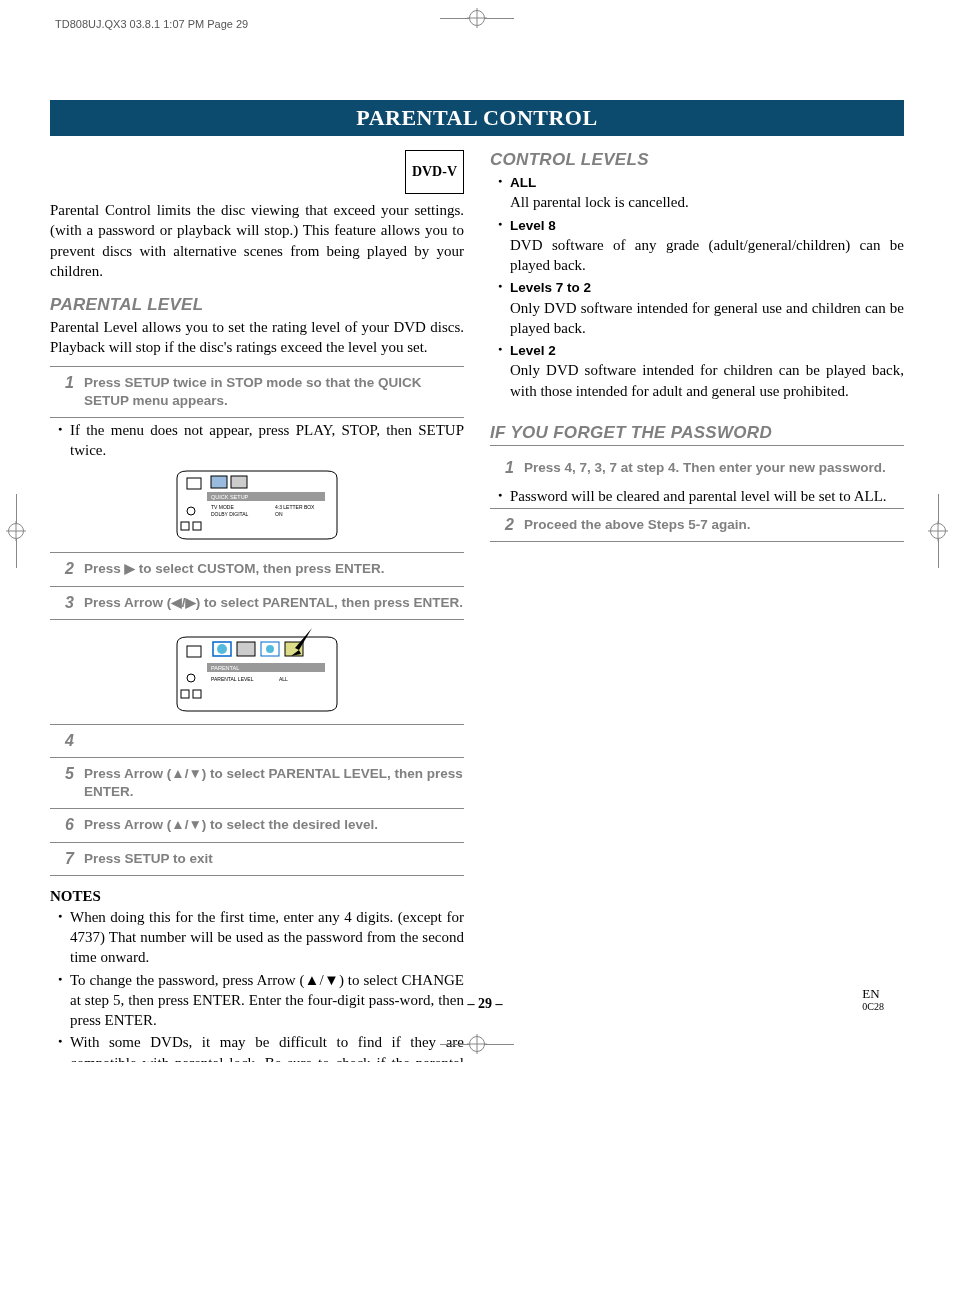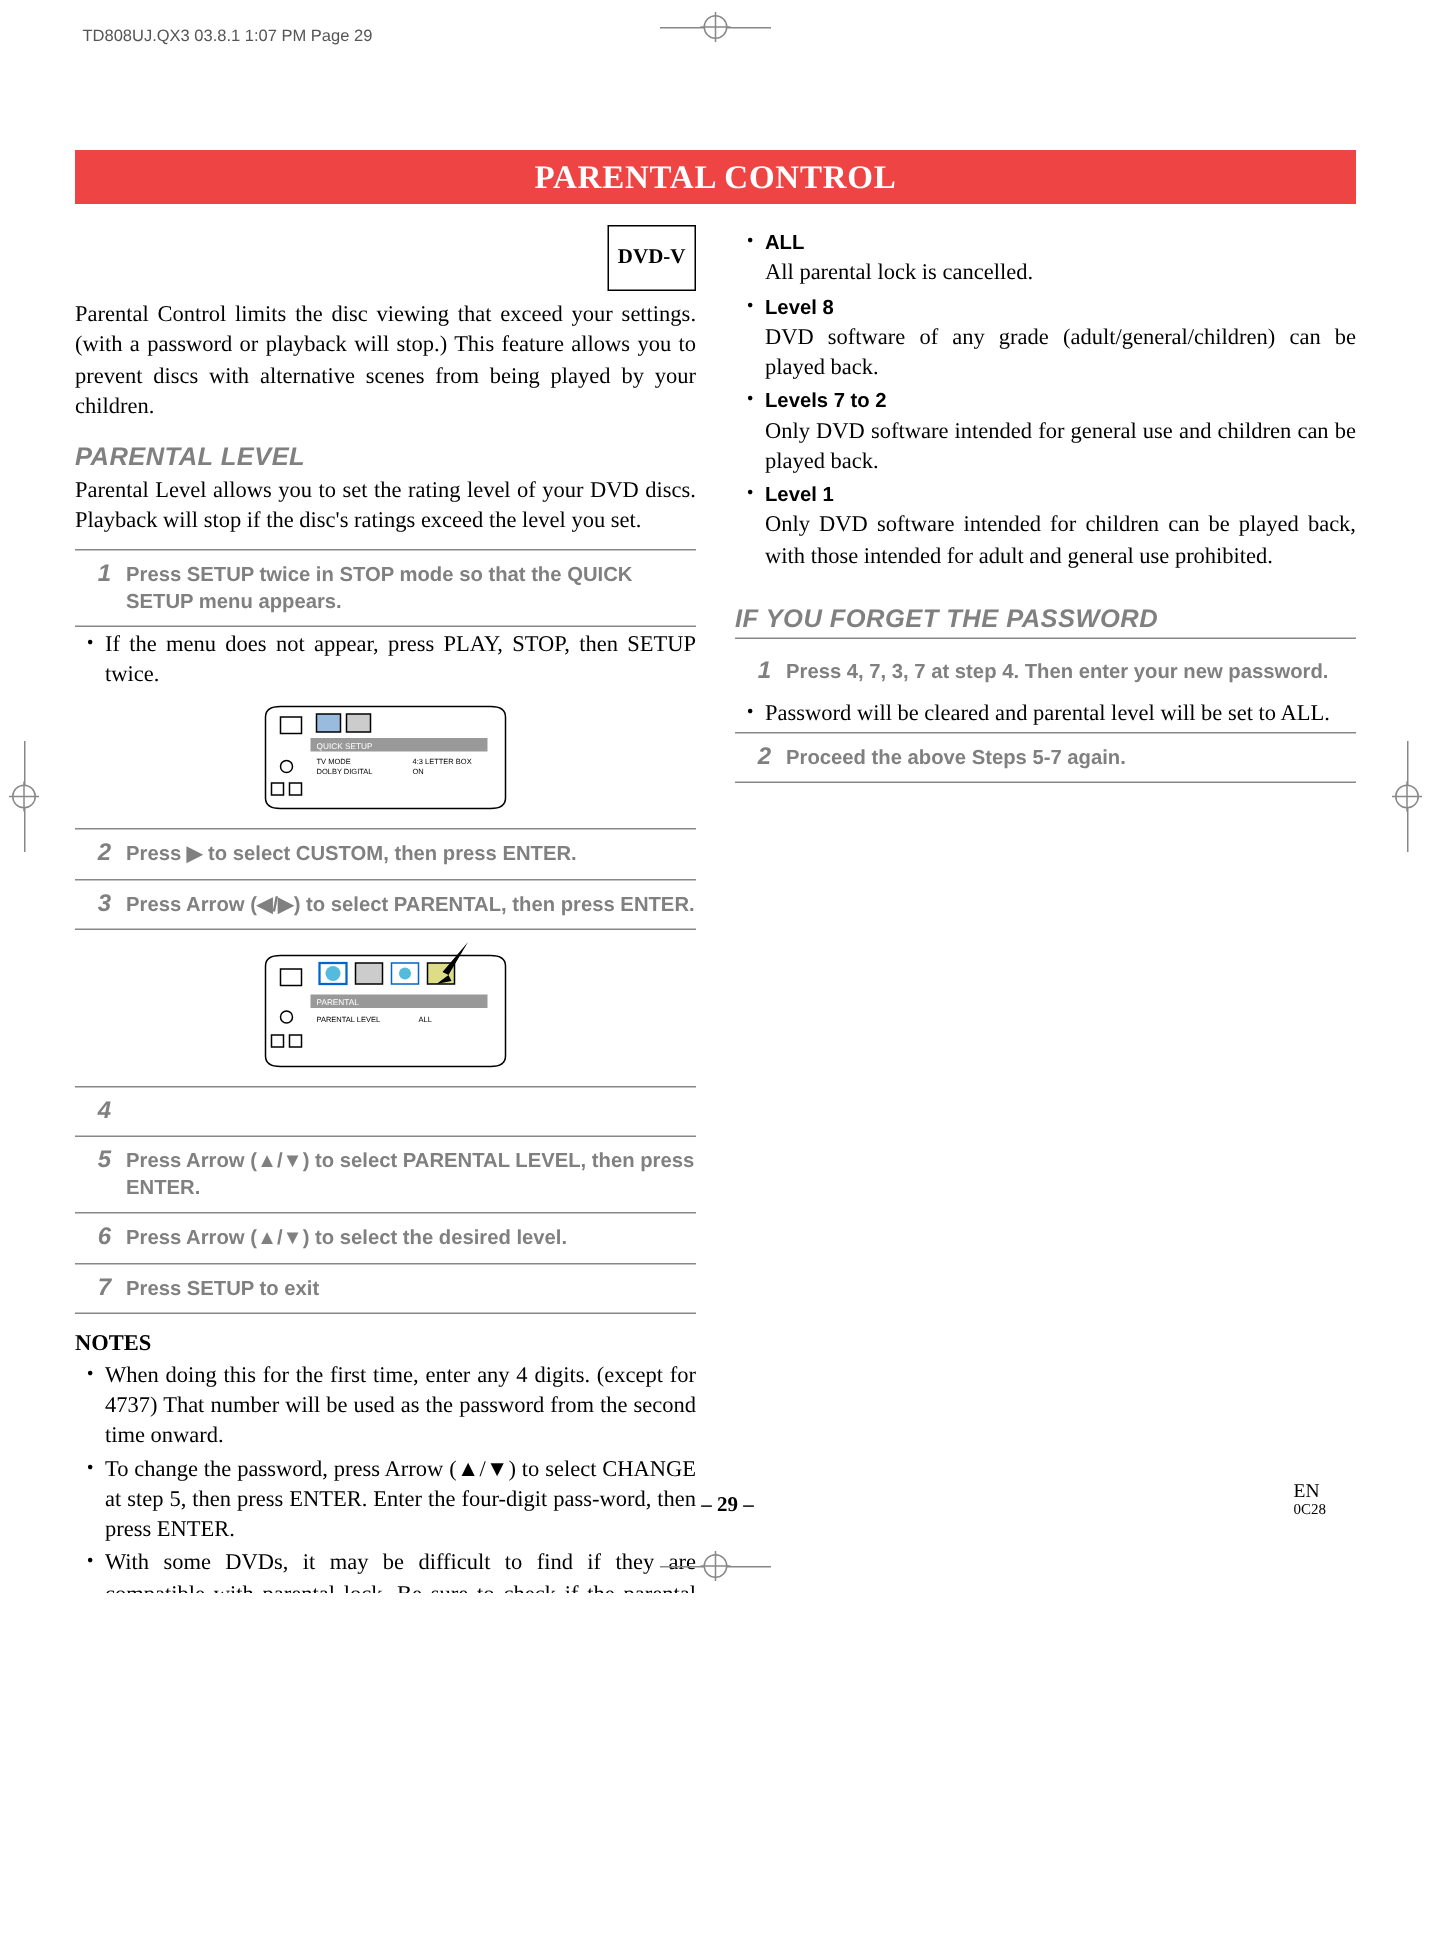--- a/index.html
+++ b/index.html
@@ -58,21 +58,21 @@
   .cropmark-h .circ::before { left:50%; top:-3px; bottom:-3px; width:1px; transform:translateX(-50%);}
   .cropmark-h .circ::after { top:50%; left:-3px; right:-3px; height:1px; transform:translateY(-50%);}
   .cropmark-v { display:flex; flex-direction:column; align-items:center;}
   .cropmark-v .line { height:30px; width:1px; background:#888;}
   .cropmark-v .circ { width:14px; height:14px; border:1px solid #888; border-radius:50%; margin:-1px 0; position:relative;}
   .cropmark-v .circ::before, .cropmark-v .circ::after { content:""; position:absolute; background:#888;}
   .cropmark-v .circ::before { left:50%; top:-3px; bottom:-3px; width:1px; transform:translateX(-50%);}
   .cropmark-v .circ::after { top:50%; left:-3px; right:-3px; height:1px; transform:translateY(-50%);}
 
   .title-bar {
-    background: #ef4444;
+    background: #0c4a6e;
     color: #fff;
     text-align: center;
     font-family: "Times New Roman", Times, serif;
     font-size: 22px;
     letter-spacing: 0.5px;
     padding: 5px 17px;
     margin: 40px 0 14px 0;
     font-weight: bold;
   }
   .columns {
@@ -313,20 +313,21 @@
           <span class="bullet-body">To change the password, press Arrow (▲/▼) to select CHANGE at step 5, then press ENTER. Enter the four-digit pass-word, then press ENTER.</span>
         </div>
       <div class="bullet-line">
           <span class="bullet-dot"></span>
           <span class="bullet-body">With some DVDs, it may be difficult to find if they are compatible with parental lock. Be sure to check if the parental lock function operates in the way that you have set.</span>
         </div>
 
     </div>
 
     <div class="col">
+      <div class="subhead" style="margin-top:0">CONTROL LEVELS</div>
 
       <div class="bullet-line">
         <span class="bullet-dot"></span>
         <span class="bullet-body">
           <span class="bullet-label">ALL</span><br>
           <span>All parental lock is cancelled.</span>
         </span>
       </div>
       <div class="bullet-line">
         <span class="bullet-dot"></span>
@@ -338,21 +339,21 @@
       <div class="bullet-line">
         <span class="bullet-dot"></span>
         <span class="bullet-body">
           <span class="bullet-label">Levels 7 to 2</span><br>
           <span>Only DVD software intended for general use and children can be played back.</span>
         </span>
       </div>
       <div class="bullet-line">
         <span class="bullet-dot"></span>
         <span class="bullet-body">
-          <span class="bullet-label">Level 1</span><br>
+          <span class="bullet-label">Level 2</span><br>
           <span>Only DVD software intended for children can be played back, with those intended for adult and general use prohibited.</span>
         </span>
       </div>
 
       <div class="subhead" style="margin-top:22px">IF YOU FORGET THE PASSWORD</div>
       <div class="sep-under-subhead"></div>
 
       <div class="step-row" style="border-top:none">
         <div class="step-num">1</div>
         <div class="step-text">Press 4, 7, 3, 7 at step 4. Then enter your new password.</div>

